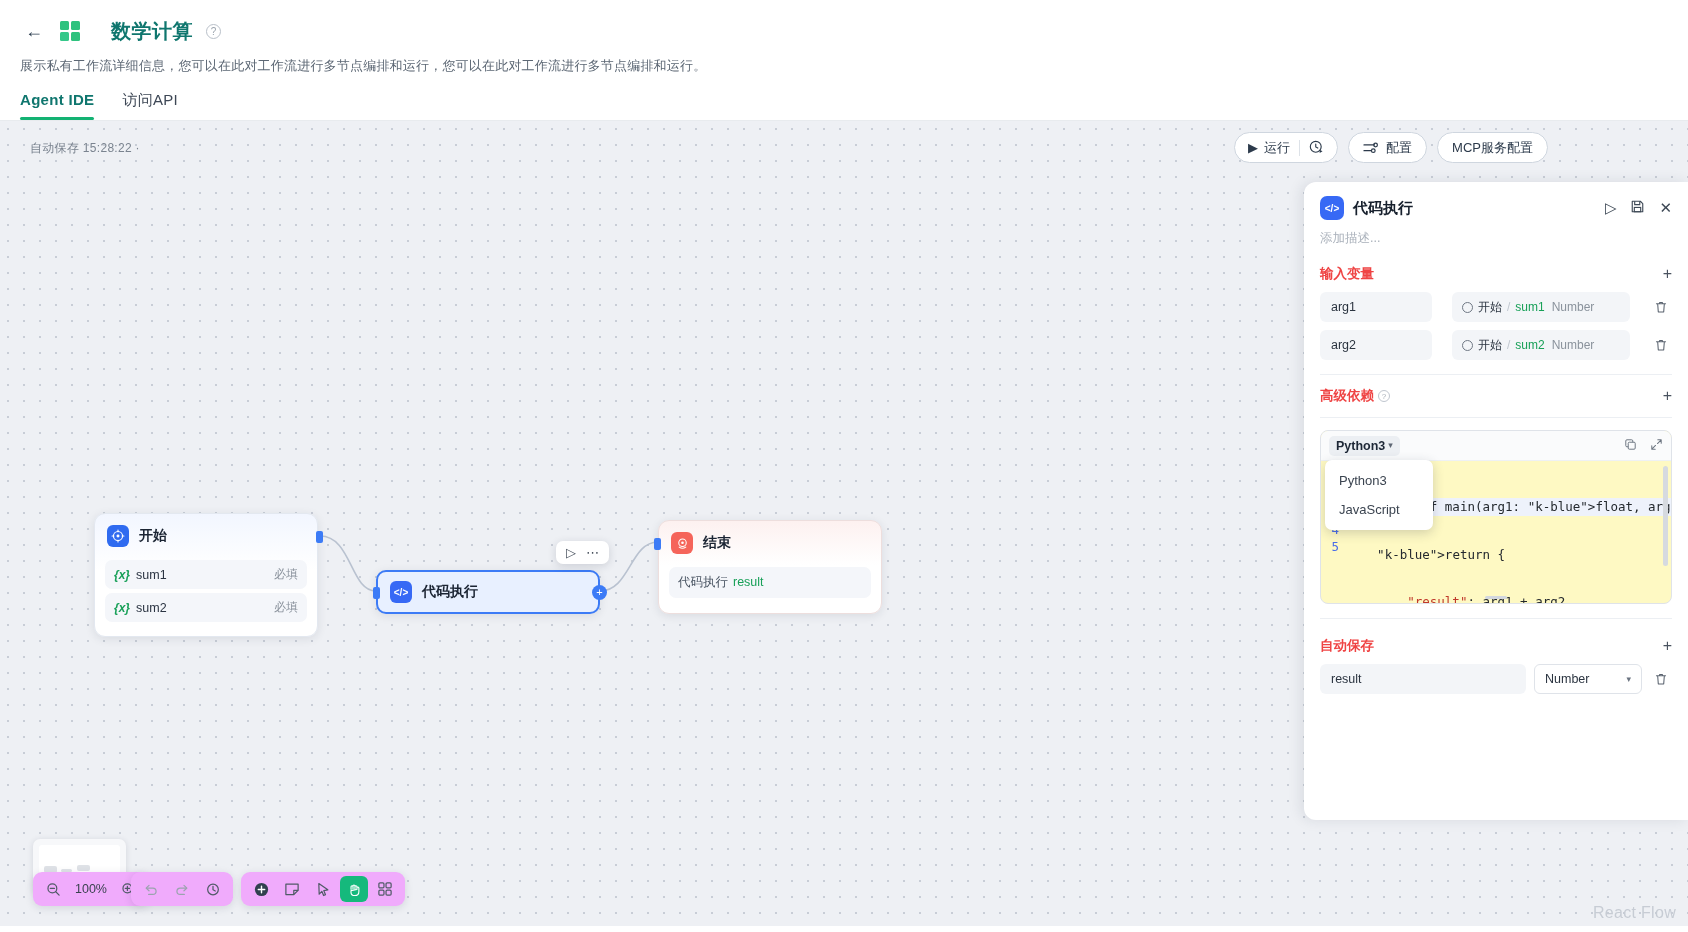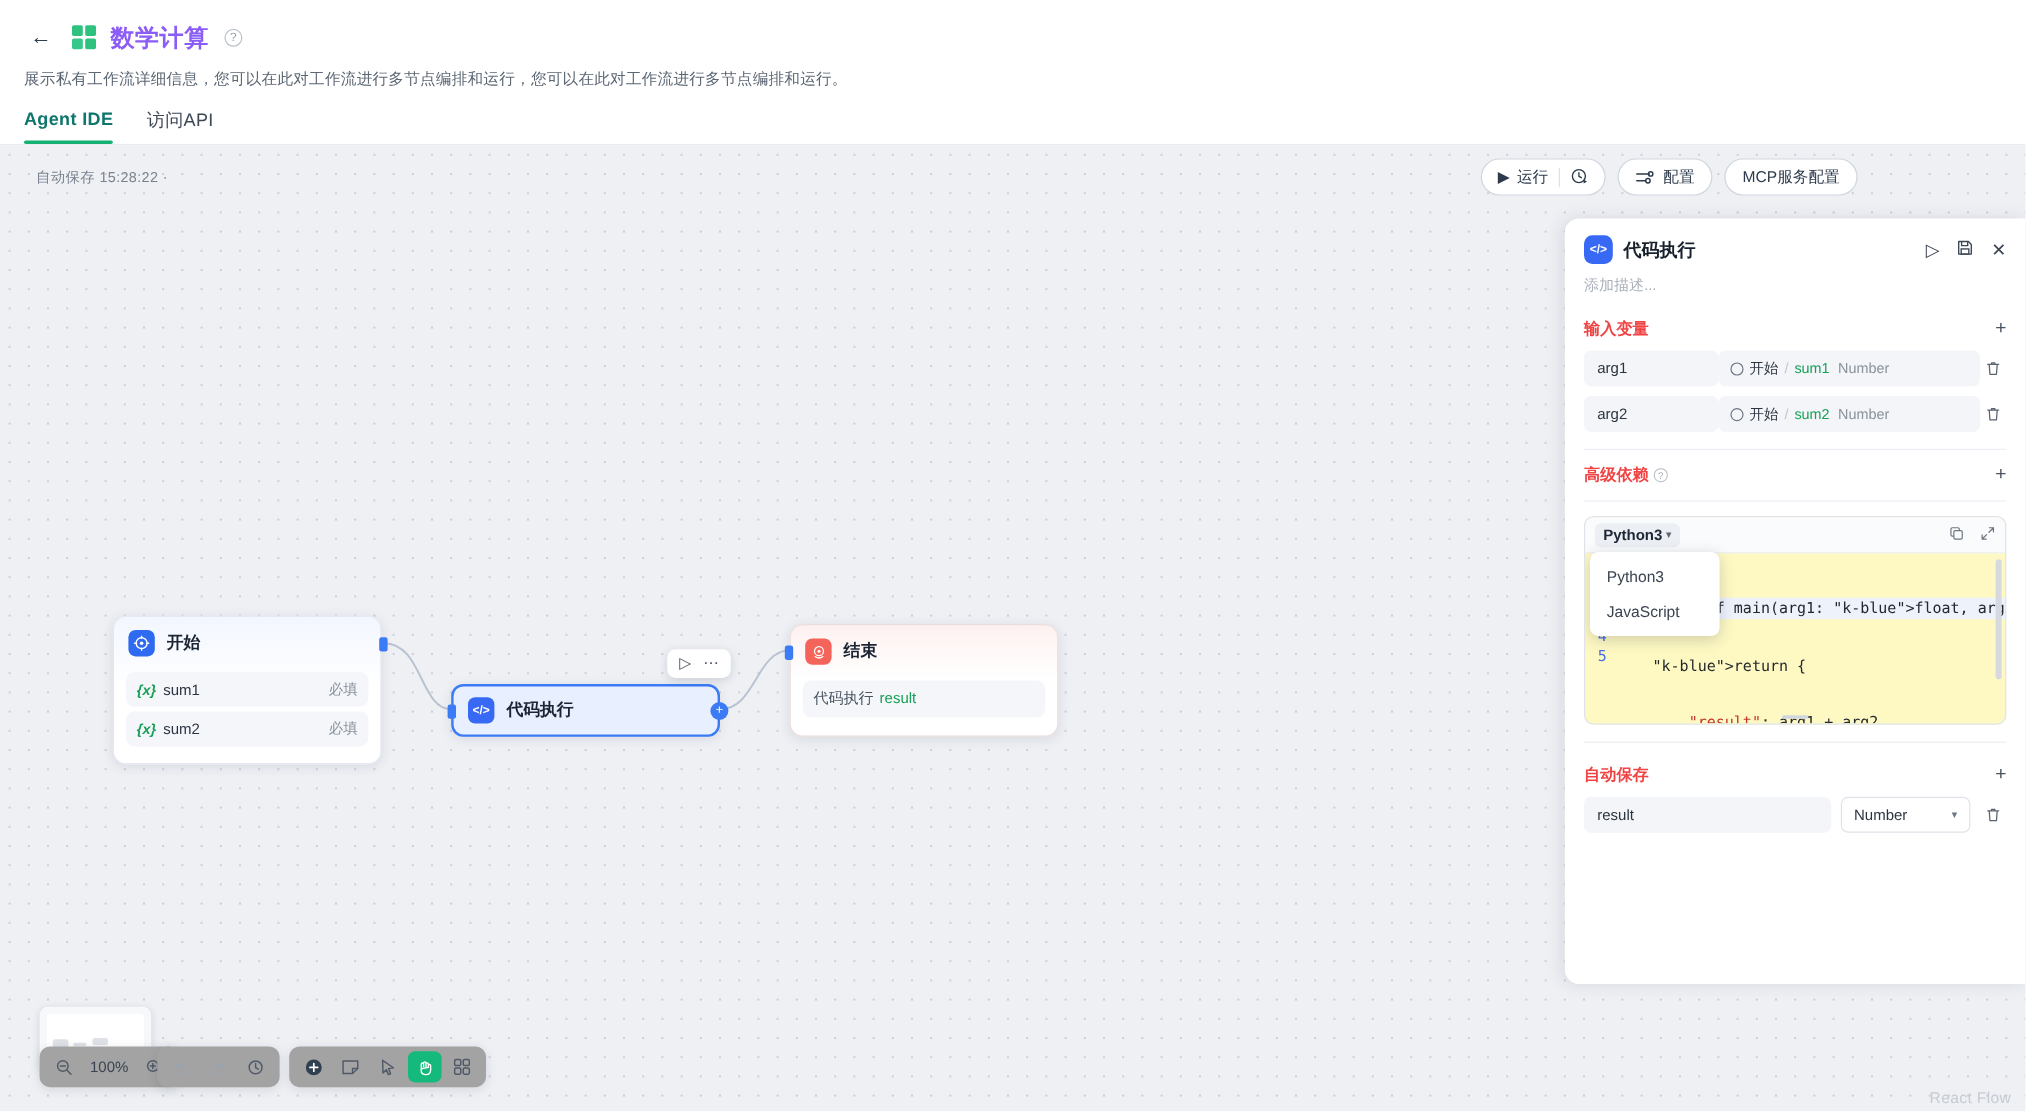--- a/index.html
+++ b/index.html
@@ -18,21 +18,21 @@
   .back-btn {
     width:28px; height:28px; display:flex; align-items:center; justify-content:center;
     border-radius:6px; cursor:pointer; color:#2c3e50; font-size:18px; line-height:1;
   }
   .app-logo { width:20px; height:20px; display:grid; grid-template-columns:1fr 1fr; grid-template-rows:1fr 1fr; gap:2px; }
   .app-logo i { display:block; border-radius:1.5px; background:#2ec27e; }
   .app-logo i:nth-child(1){ background:#2ec27e; }
   .app-logo i:nth-child(2){ background:#2ec27e; }
   .app-logo i:nth-child(3){ background:#35c88a; }
   .app-logo i:nth-child(4){ background:#2ec27e; }
-  .page-title { font-size:20px; font-weight:bold; letter-spacing:.5px; color:#8b5cf6; }
+  .page-title { font-size:20px; font-weight:bold; letter-spacing:.5px; color:#0f766e;margin-left:19px; }
   .help-icon {
     width:15px; height:15px; border:1.3px solid #b9c0c9; border-radius:50%;
     color:#9aa3ad; font-size:10px; display:flex; align-items:center; justify-content:center;
     cursor:pointer; margin-left:1px;
   }
   .subtitle { margin-top:9px; font-size:13px; color:#5c6774; letter-spacing:.2px; }
 
   .tabs { display:flex; gap:28px; margin-top:16px; position:relative; }
   .tab { font-size:15px; padding-bottom:10px; cursor:pointer; color:#3d4755; letter-spacing:.3px; }
   .tab.active { color:#0f766e; font-weight:bold; position:relative; }
@@ -112,53 +112,53 @@
   
   .minimap {
     position:absolute; left:33px; top:718px; width:93px; height:55px; background:#f7f8fa;
     border-radius:7px; box-shadow:0 1px 6px rgba(30,40,60,.13); padding:6px;
   }
   .minimap-inner { background:#fff; width:100%; height:100%; border-radius:3px; position:relative; }
   .mm { position:absolute; background:#dfe2e7; border-radius:2px; }
 
   
   .bottom-bar {
-    position:absolute; bottom:20px; display:flex; align-items:center; background:#a3a3a3;
+    position:absolute; bottom:20px; display:flex; align-items:center; background:#f0abfc;
     border-radius:9px; box-shadow:0 2px 9px rgba(30,40,60,.13); height:34px; padding:0 6px; gap:3px;
   }
   .bb-zoom { left:33px; }
   .bb-undo { left:131px; }
   .bb-tools { left:241px; }
   .tb-btn { width:28px; height:26px; display:flex; align-items:center; justify-content:center;
             border-radius:6px; color:#505a67; font-size:14px; cursor:pointer; }
   .tb-btn.active { background:#15b97c; color:#fff; }
   .zoom-val { font-size:12.5px; color:#39424f; padding:0 5px; min-width:36px; text-align:center; }
 
-  .reactflow-credit { position:absolute; right:12px; bottom:4px; font-size:13px; color:#c7ccd4; letter-spacing:.3px; }
+  .reactflow-credit { position:absolute; right:12px; bottom:4px; font-size:16px; color:#c7ccd4; letter-spacing:.3px; }
 
   
   .panel {
     position:absolute; right:0; top:182px; width:384px; height:638px; background:#fff;
     border-radius:12px 0 0 12px; box-shadow:-3px 0 14px rgba(30,40,60,.10);
     display:flex; flex-direction:column;
   }
   .panel-head { display:flex; align-items:center; padding:14px 16px 8px 16px; gap:9px; }
   .panel-title { font-size:15px; font-weight:bold; color:#17202d; }
   .panel-head-actions { margin-left:auto; display:flex; align-items:center; gap:14px; color:#3d4855; }
   .panel-head-actions span { cursor:pointer; font-size:15px; }
   .desc { padding:2px 16px 0 16px; font-size:12.5px; color:#a9b0ba; }
 
   .sec { padding:0 16px; }
   .sec-head { display:flex; align-items:center; margin-top:18px; margin-bottom:9px; }
   .sec-title { font-size:13.5px; font-weight:bold; color:#ef4444; }
   .add-btn { margin-left:auto; color:#4a5360; font-size:16px; cursor:pointer; line-height:1; }
   .hint-icon { width:12px; height:12px; border:1px solid #c0c6cf; border-radius:50%; color:#a8afb8;
                font-size:8px; display:inline-flex; align-items:center; justify-content:center; margin-left:4px; }
 
-  .var-row { display:flex; align-items:center; gap:0; margin-bottom:8px; }
+  .var-row { display:flex; align-items:center; gap:20px; margin-bottom:8px; }
   .var-input {
     height:30px; background:#f3f5f8; border-radius:6px; display:flex; align-items:center;
     padding:0 11px; font-size:12.5px; color:#2b3440; width:112px; flex:none;
   }
   .var-ref {
     height:30px; background:#f3f5f8; border-radius:6px; display:flex; align-items:center;
     padding:0 10px; font-size:12px; gap:5px; flex:1; min-width:0;
   }
   .ref-node-icon { width:11px; height:11px; border:1.4px solid #6f7884; border-radius:50%; flex:none;
                    position:relative; }

